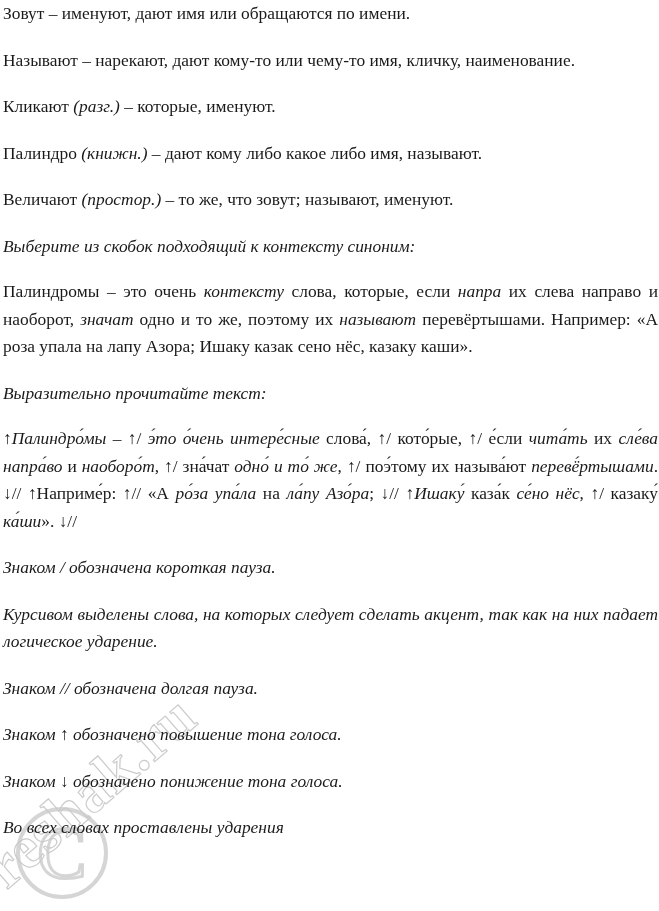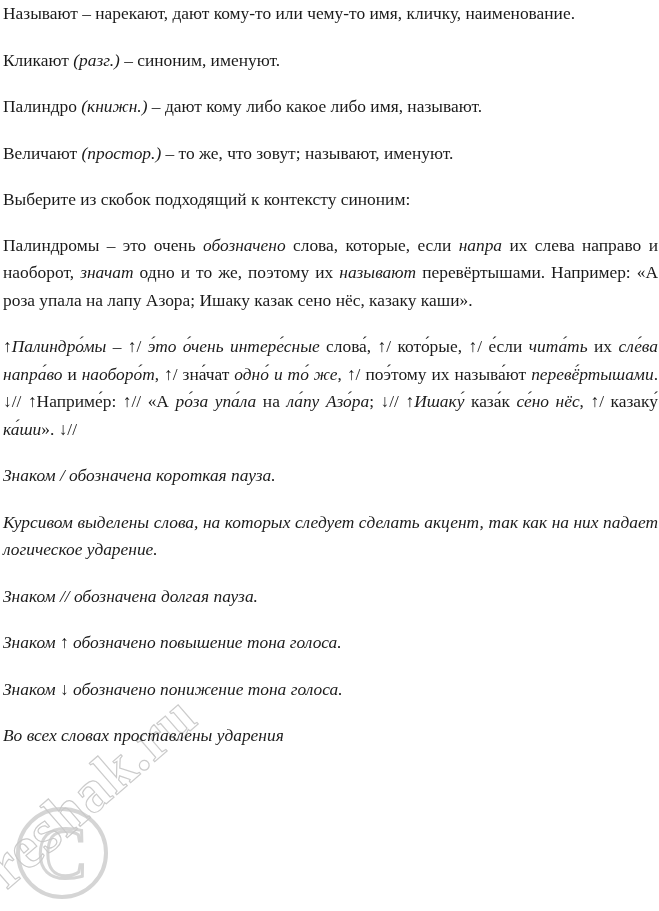--- a/index.html
+++ b/index.html
@@ -81,59 +81,61 @@
     font-size: 17.4px;
     line-height: 27.5px;
     text-align: justify;
     text-justify: inter-word;
     hyphens: none;
   }
   p.para:last-child {
     margin-bottom: 10px;
   }
   p.lead  { margin-bottom: 19px; }
-  p.head  { margin-bottom: 18px; }
+  p.head  { font-style: italic; margin-bottom: 18px; }
   p.allitalic { font-style: italic; }
   p.nowrapjust { text-align: left; }
   i { }
   .arrow { font-style: normal; }
 </style>
 </head>
 <body>
 
 <div id="page">
 
   <div id="watermark">
     <div class="wm-copy"></div>
     <div class="wm-text">reshak.ru</div>
   </div>
 
   <div id="content">
 
+    <p class="para lead">Зовут – именуют, дают имя или обращаются по имени.</p>
 
     <p class="para lead">Называют – нарекают, дают кому-то или чему-то имя, кличку, наименование.</p>
 
     <p class="para lead nowrapjust">
-      <span>Кликают </span><i>(разг.)</i><span> – синоним, именуют.</span>
+      <span>Кликают </span><i>(разг.)</i><span> – которые, именуют.</span>
     </p>
 
     <p class="para lead nowrapjust">
       <span>Палиндро </span><i>(книжн.)</i><span> – дают кому либо какое либо имя, называют.</span>
     </p>
 
     <p class="para lead nowrapjust">
       <span>Величают </span><i>(простор.)</i><span> – то же, что зовут; называют, именуют.</span>
     </p>
 
     <p class="para head nowrapjust">Выберите из скобок подходящий к контексту синоним:</p>
 
     <p class="para lead">
-      <span>Палиндромы – это очень </span><i>обозначено</i><span> слова, которые, если </span><i>напра</i><span> их слева направо и наоборот, </span><i>значат</i><span> одно и то же, поэтому их </span><i>называют</i><span> перевёртышами. Например: «А роза упала на лапу Азора; Ишаку казак сено нёс, казаку каши».</span>
+      <span>Палиндромы – это очень </span><i>контексту</i><span> слова, которые, если </span><i>напра</i><span> их слева направо и наоборот, </span><i>значат</i><span> одно и то же, поэтому их </span><i>называют</i><span> перевёртышами. Например: «А роза упала на лапу Азора; Ишаку казак сено нёс, казаку каши».</span>
     </p>
 
+    <p class="para head nowrapjust">Выразительно прочитайте текст:</p>
 
     <p class="para lead">
       <span class="arrow">↑</span><i>Палиндро́мы</i><span> – ↑/ </span><i>э́то о́чень интере́сные</i><span> слова́, ↑/ кото́рые, ↑/ е́сли </span><i>чита́ть</i><span> их </span><i>сле́ва напра́во</i><span> и </span><i>наоборо́т</i><span>, ↑/ зна́чат </span><i>одно́ и то́ же</i><span>, ↑/ поэ́тому их называ́ют </span><i>перевё́ртышами</i><span>. ↓// ↑Наприме́р: ↑// «А </span><i>ро́за упа́ла</i><span> на </span><i>ла́пу Азо́ра</i><span>; ↓// ↑</span><i>Ишаку́</i><span> каза́к </span><i>се́но нёс</i><span>, ↑/ казаку́ </span><i>ка́ши</i><span>». ↓//</span>
     </p>
 
     <p class="para allitalic lead nowrapjust">Знаком / обозначена короткая пауза.</p>
 
     <p class="para allitalic lead">Курсивом выделены слова, на которых следует сделать акцент, так как на них падает логическое ударение.</p>
 
     <p class="para allitalic lead nowrapjust">Знаком // обозначена долгая пауза.</p>

